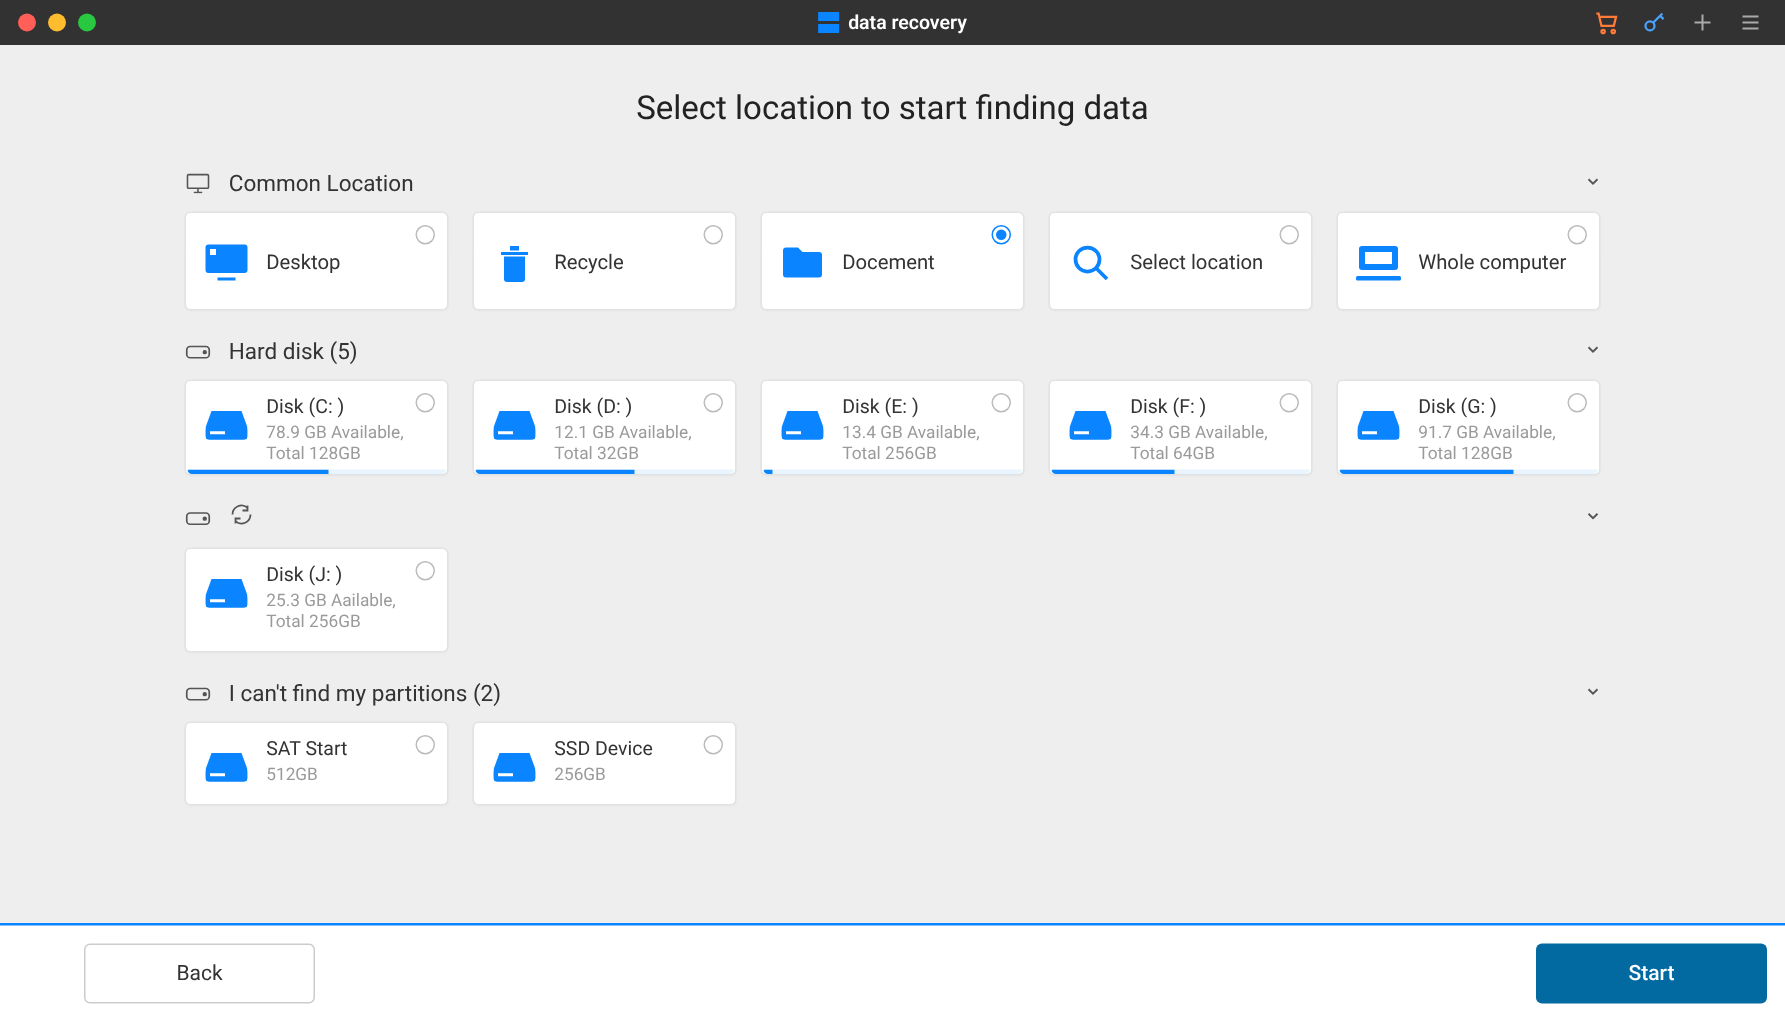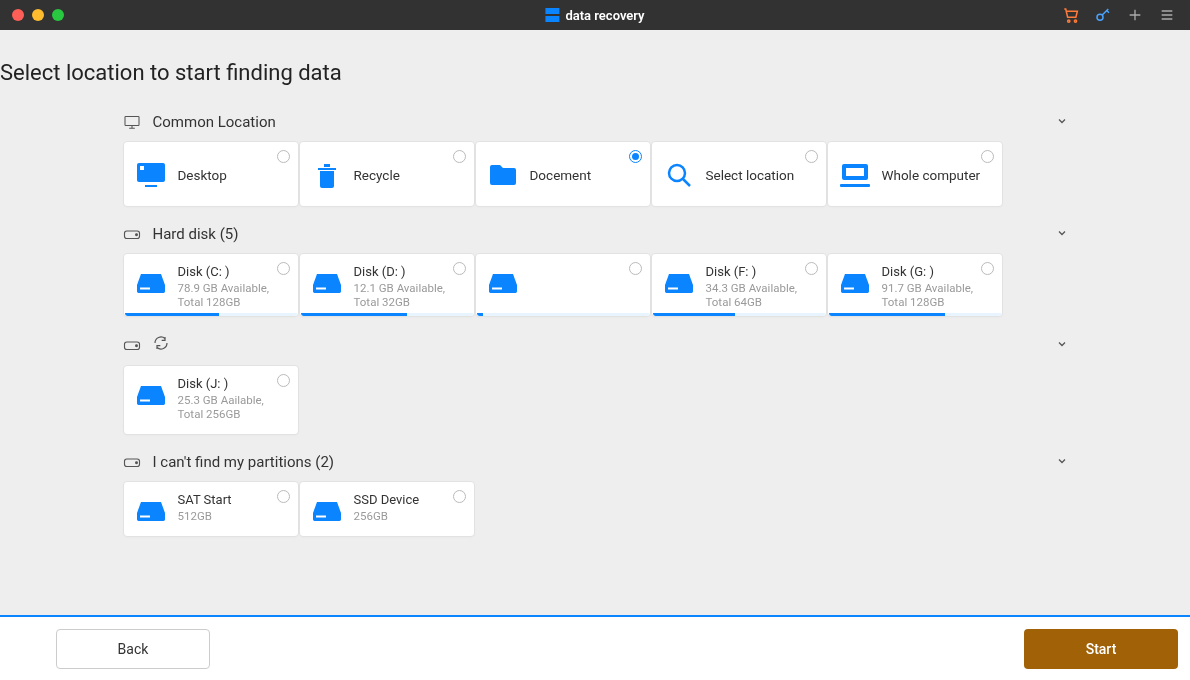--- a/index.html
+++ b/index.html
@@ -10,44 +10,44 @@
   .tl.red { background: #ff5f57; }
   .tl.yellow { background: #febc2e; }
   .tl.green { background: #28c840; }
   .title-center { position: absolute; left: 50%; transform: translateX(-50%); display: flex; align-items: center; gap: 6px; color: #fff; font-size: 13px; font-weight: 600; }
   .title-center .logo { width: 14px; height: 14px; display:flex; flex-direction:column; gap:2px;}
   .title-center .logo span{height:6px; background:#0a84ff;}
   .title-right { margin-left: auto; display: flex; gap: 14px; margin-right: 14px; align-items: center; }
   .tb-icon { width: 18px; height: 18px; display:flex; align-items:center; justify-content:center; color:#aaa; }
   .tb-icon.orange { color:#ff7b3a; }
   .main { padding: 30px 0 0 0; height: calc(100% - 30px - 65px); overflow: hidden; }
-  h1.heading { font-size: 22px; font-weight: 400; color: #222; margin-bottom: 28px; }
+  h1.heading { text-align: center; font-size: 22px; font-weight: 400; color: #222; margin-bottom: 28px; }
   .content { width: 945px; margin: 16px auto; }
   .section-header { display: flex; align-items: center; gap: 12px; color: #333; font-size: 15px; margin: 18px 0 10px 0; position: relative; }
   .section-header .chev { margin-left: auto; color:#555;}
   .section-header svg.sh-icon { color:#555; }
-  .cards { display: flex; flex-wrap: wrap; }
+  .cards { display: flex; gap: 16px; flex-wrap: wrap; }
   .card { width: 176px; background: #fff; border: 1px solid #e2e2e2; border-radius: 4px; position: relative; padding: 14px 12px 12px 12px; display: flex; align-items: center; gap: 12px; cursor: pointer; box-shadow: 0 1px 2px rgba(0,0,0,0.02);}
   .card.loc { height: 66px; }
   .card.drv { height: 64px; padding: 10px 12px 8px 12px; align-items: flex-start; }
   .card.drv .icon { margin-top:4px;}
   .card .radio { position: absolute; top: 8px; right: 8px; width: 13px; height: 13px; border: 1.5px solid #bbb; border-radius: 50%; background:#fff; }
   .card .radio.selected { border-color: #0a84ff; }
   .card .radio.selected::after { content:""; position:absolute; inset:2px; border-radius:50%; background:#0a84ff; }
   .card .icon { width: 30px; height: 30px; display:flex; align-items:center; justify-content:center; color:#0a84ff; flex-shrink:0;}
   .card .label { font-size: 13.5px; color: #333; }
   .card .txt { display:flex; flex-direction:column; gap:2px; }
   .card .title { font-size: 13px; color:#333; }
   .card .sub { font-size: 11.5px; color:#9a9a9a; line-height: 1.25; }
   .progressbar { position:absolute; bottom:0; left:1px; right:1px; height:3px; background:#e8f4ff; border-radius:0 0 4px 4px; overflow:hidden;}
   .progressbar .fill { height:100%; background:#0a84ff; }
   .footer { position: fixed; bottom: 0; left: 0; right: 0; height: 65px; background: #fff; border-top: 2px solid #0a84ff; display:flex; align-items:center; padding: 0 12px; }
   .btn { height: 40px; border-radius: 4px; font-size: 14px; display:flex; align-items:center; justify-content:center; cursor:pointer;margin-left:44px; }
   .btn.back { width: 154px; border:1px solid #ccc; background:#fff; color:#333; }
-  .btn.start { width: 154px; background:#a16207; color:#fff; margin-left:auto; font-weight:500;text-align:center;}
+  .btn.start { width: 154px; background:#0369a1; color:#fff; margin-left:auto; font-weight:500;text-align:center;}
   .refresh-icon { color:#555; }
 </style>
 </head>
 <body>
 
 <div class="titlebar">
   <div class="traffic">
     <div class="tl red"></div>
     <div class="tl yellow"></div>
     <div class="tl green"></div>
@@ -206,20 +206,24 @@
       </div>
       <div class="card drv">
         <span class="radio"></span>
         <span class="icon">
           <svg width="28" height="22" viewBox="0 0 28 22" fill="currentColor">
               <path d="M4 2h20l4 11v5a3 3 0 0 1-3 3H3a3 3 0 0 1-3-3v-5L4 2z" fill="#0a84ff"></path>
               <rect x="0" y="13" width="28" height="8" rx="2" fill="#0a84ff"></rect>
               <rect x="3" y="15.5" width="10" height="2" fill="#fff"></rect>
             </svg>
         </span>
+        <div class="txt">
+          <span class="title">Disk (E: )</span>
+          <span class="sub">13.4 GB Available, Total 256GB</span>
+        </div>
         <div class="progressbar">
             <div class="fill" style="width:4%"></div>
           </div>
       </div>
       <div class="card drv">
         <span class="radio"></span>
         <span class="icon">
           <svg width="28" height="22" viewBox="0 0 28 22" fill="currentColor">
               <path d="M4 2h20l4 11v5a3 3 0 0 1-3 3H3a3 3 0 0 1-3-3v-5L4 2z" fill="#0a84ff"></path>
               <rect x="0" y="13" width="28" height="8" rx="2" fill="#0a84ff"></rect>

